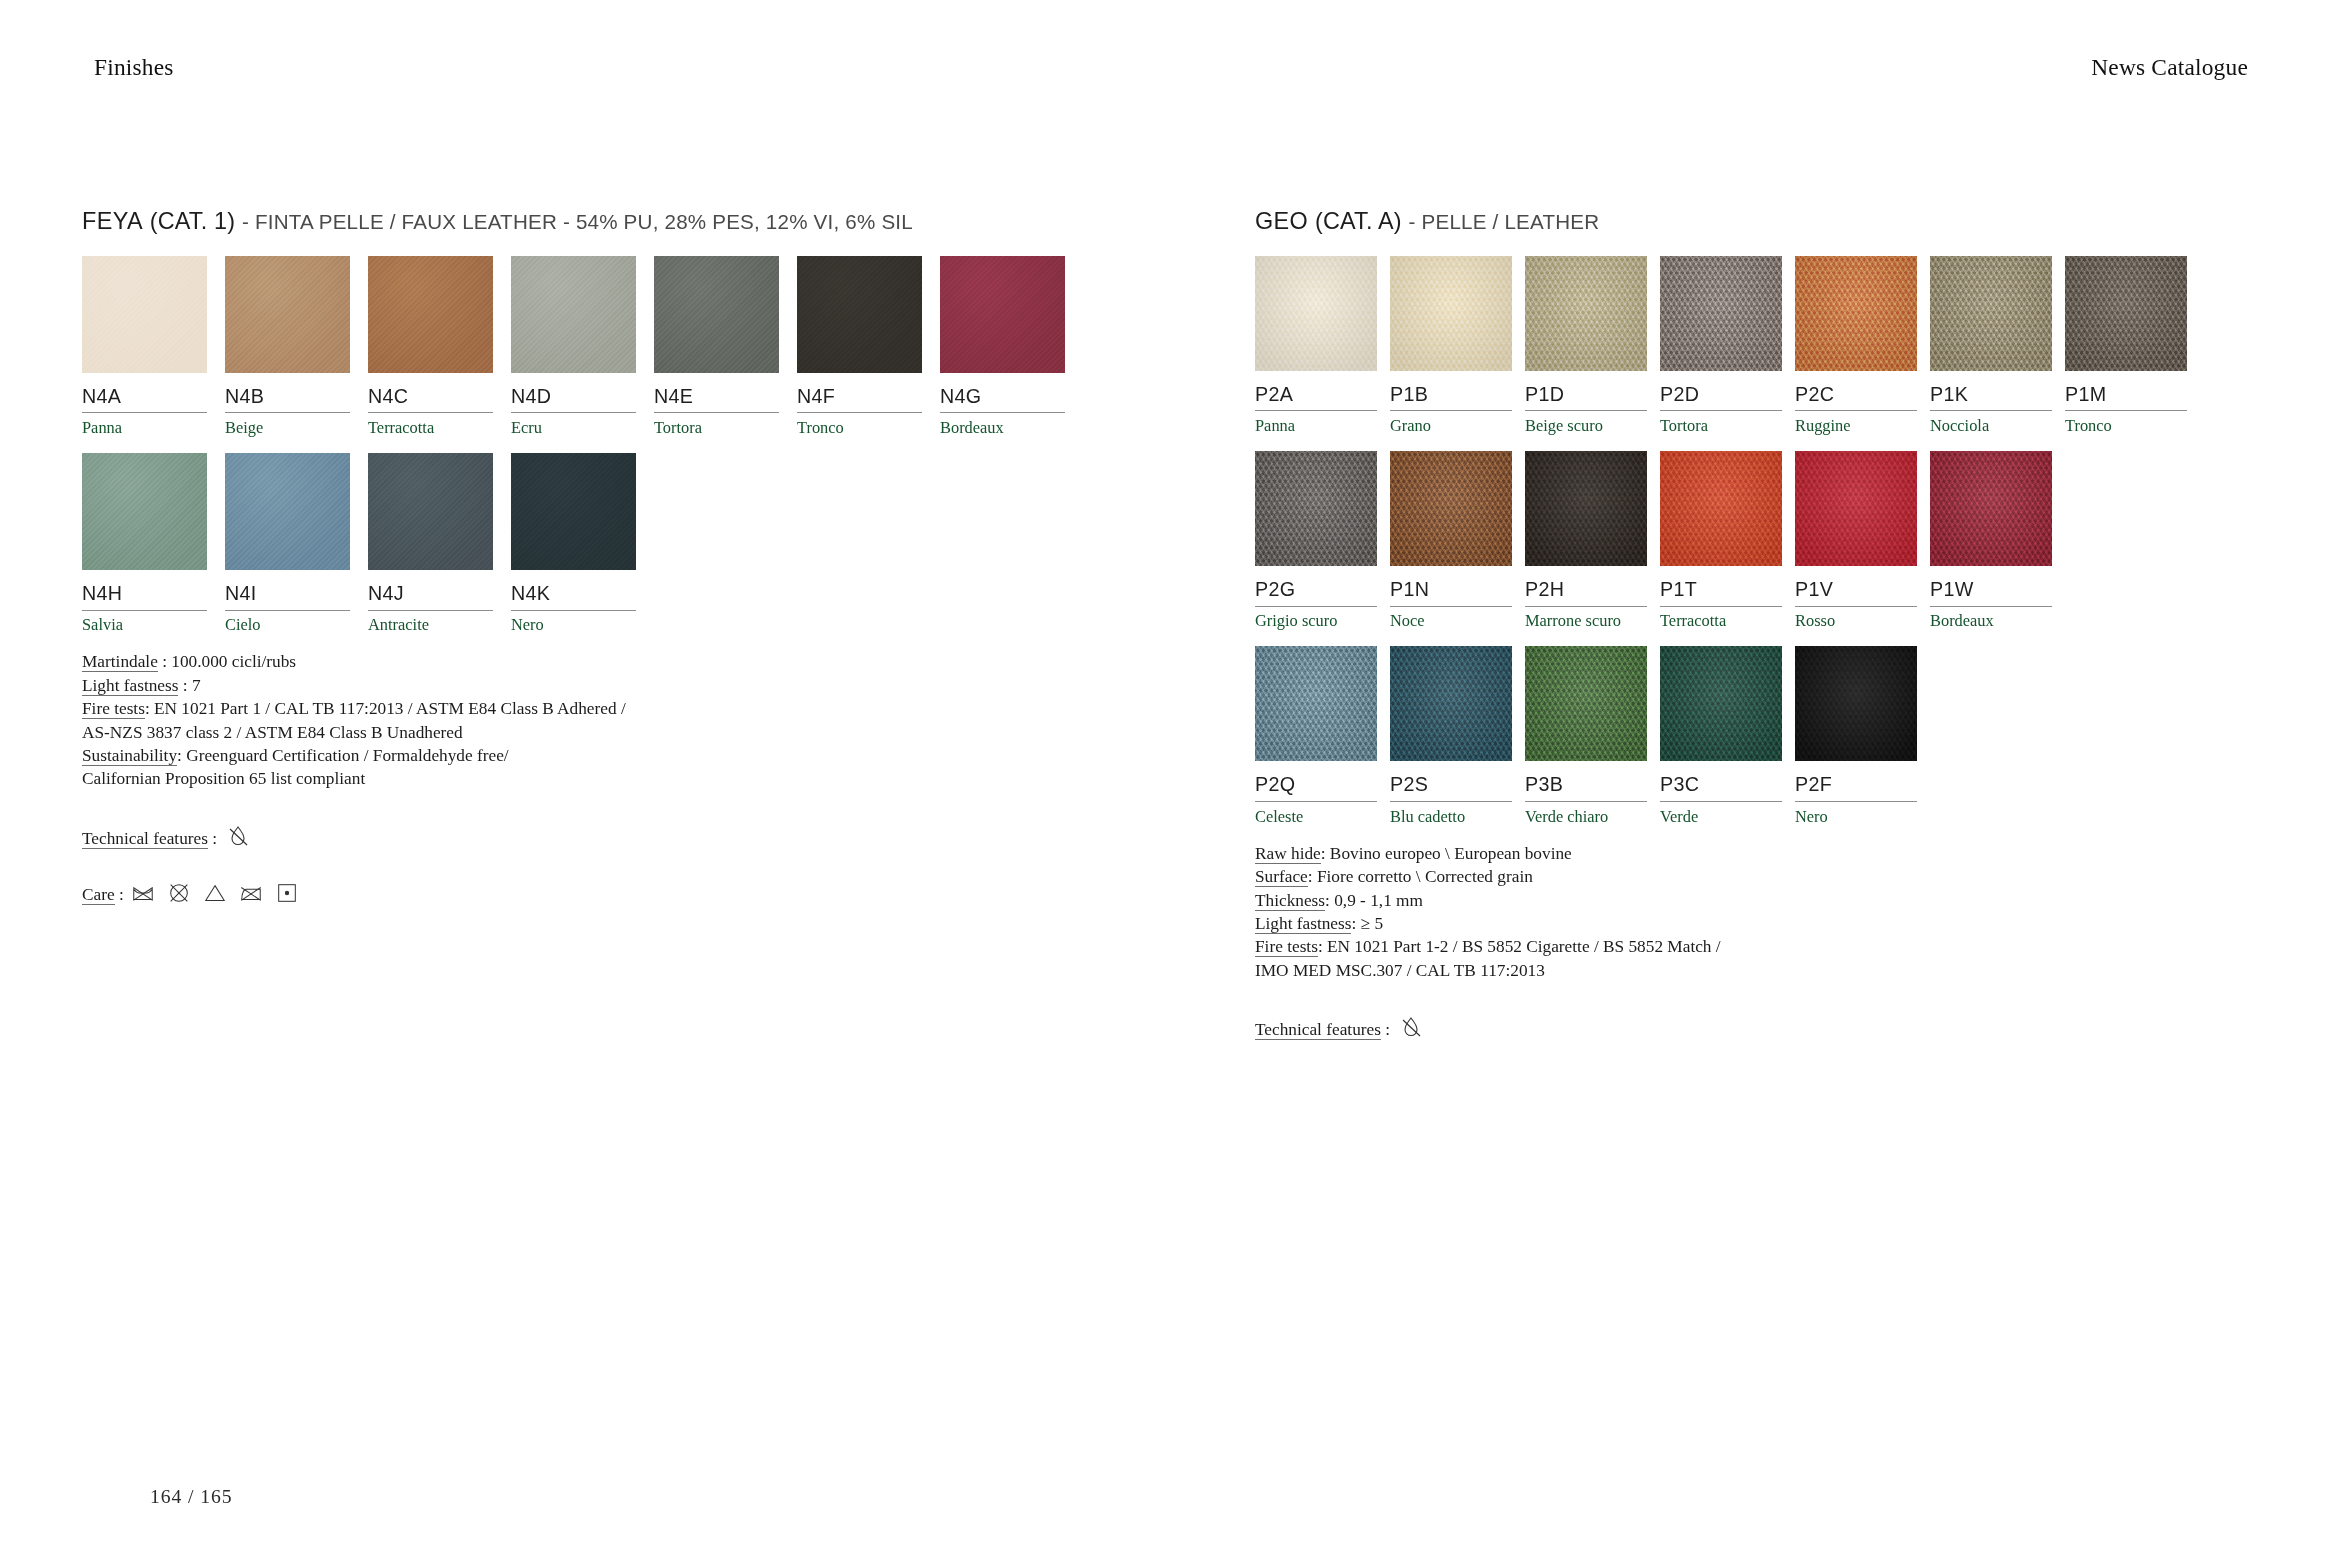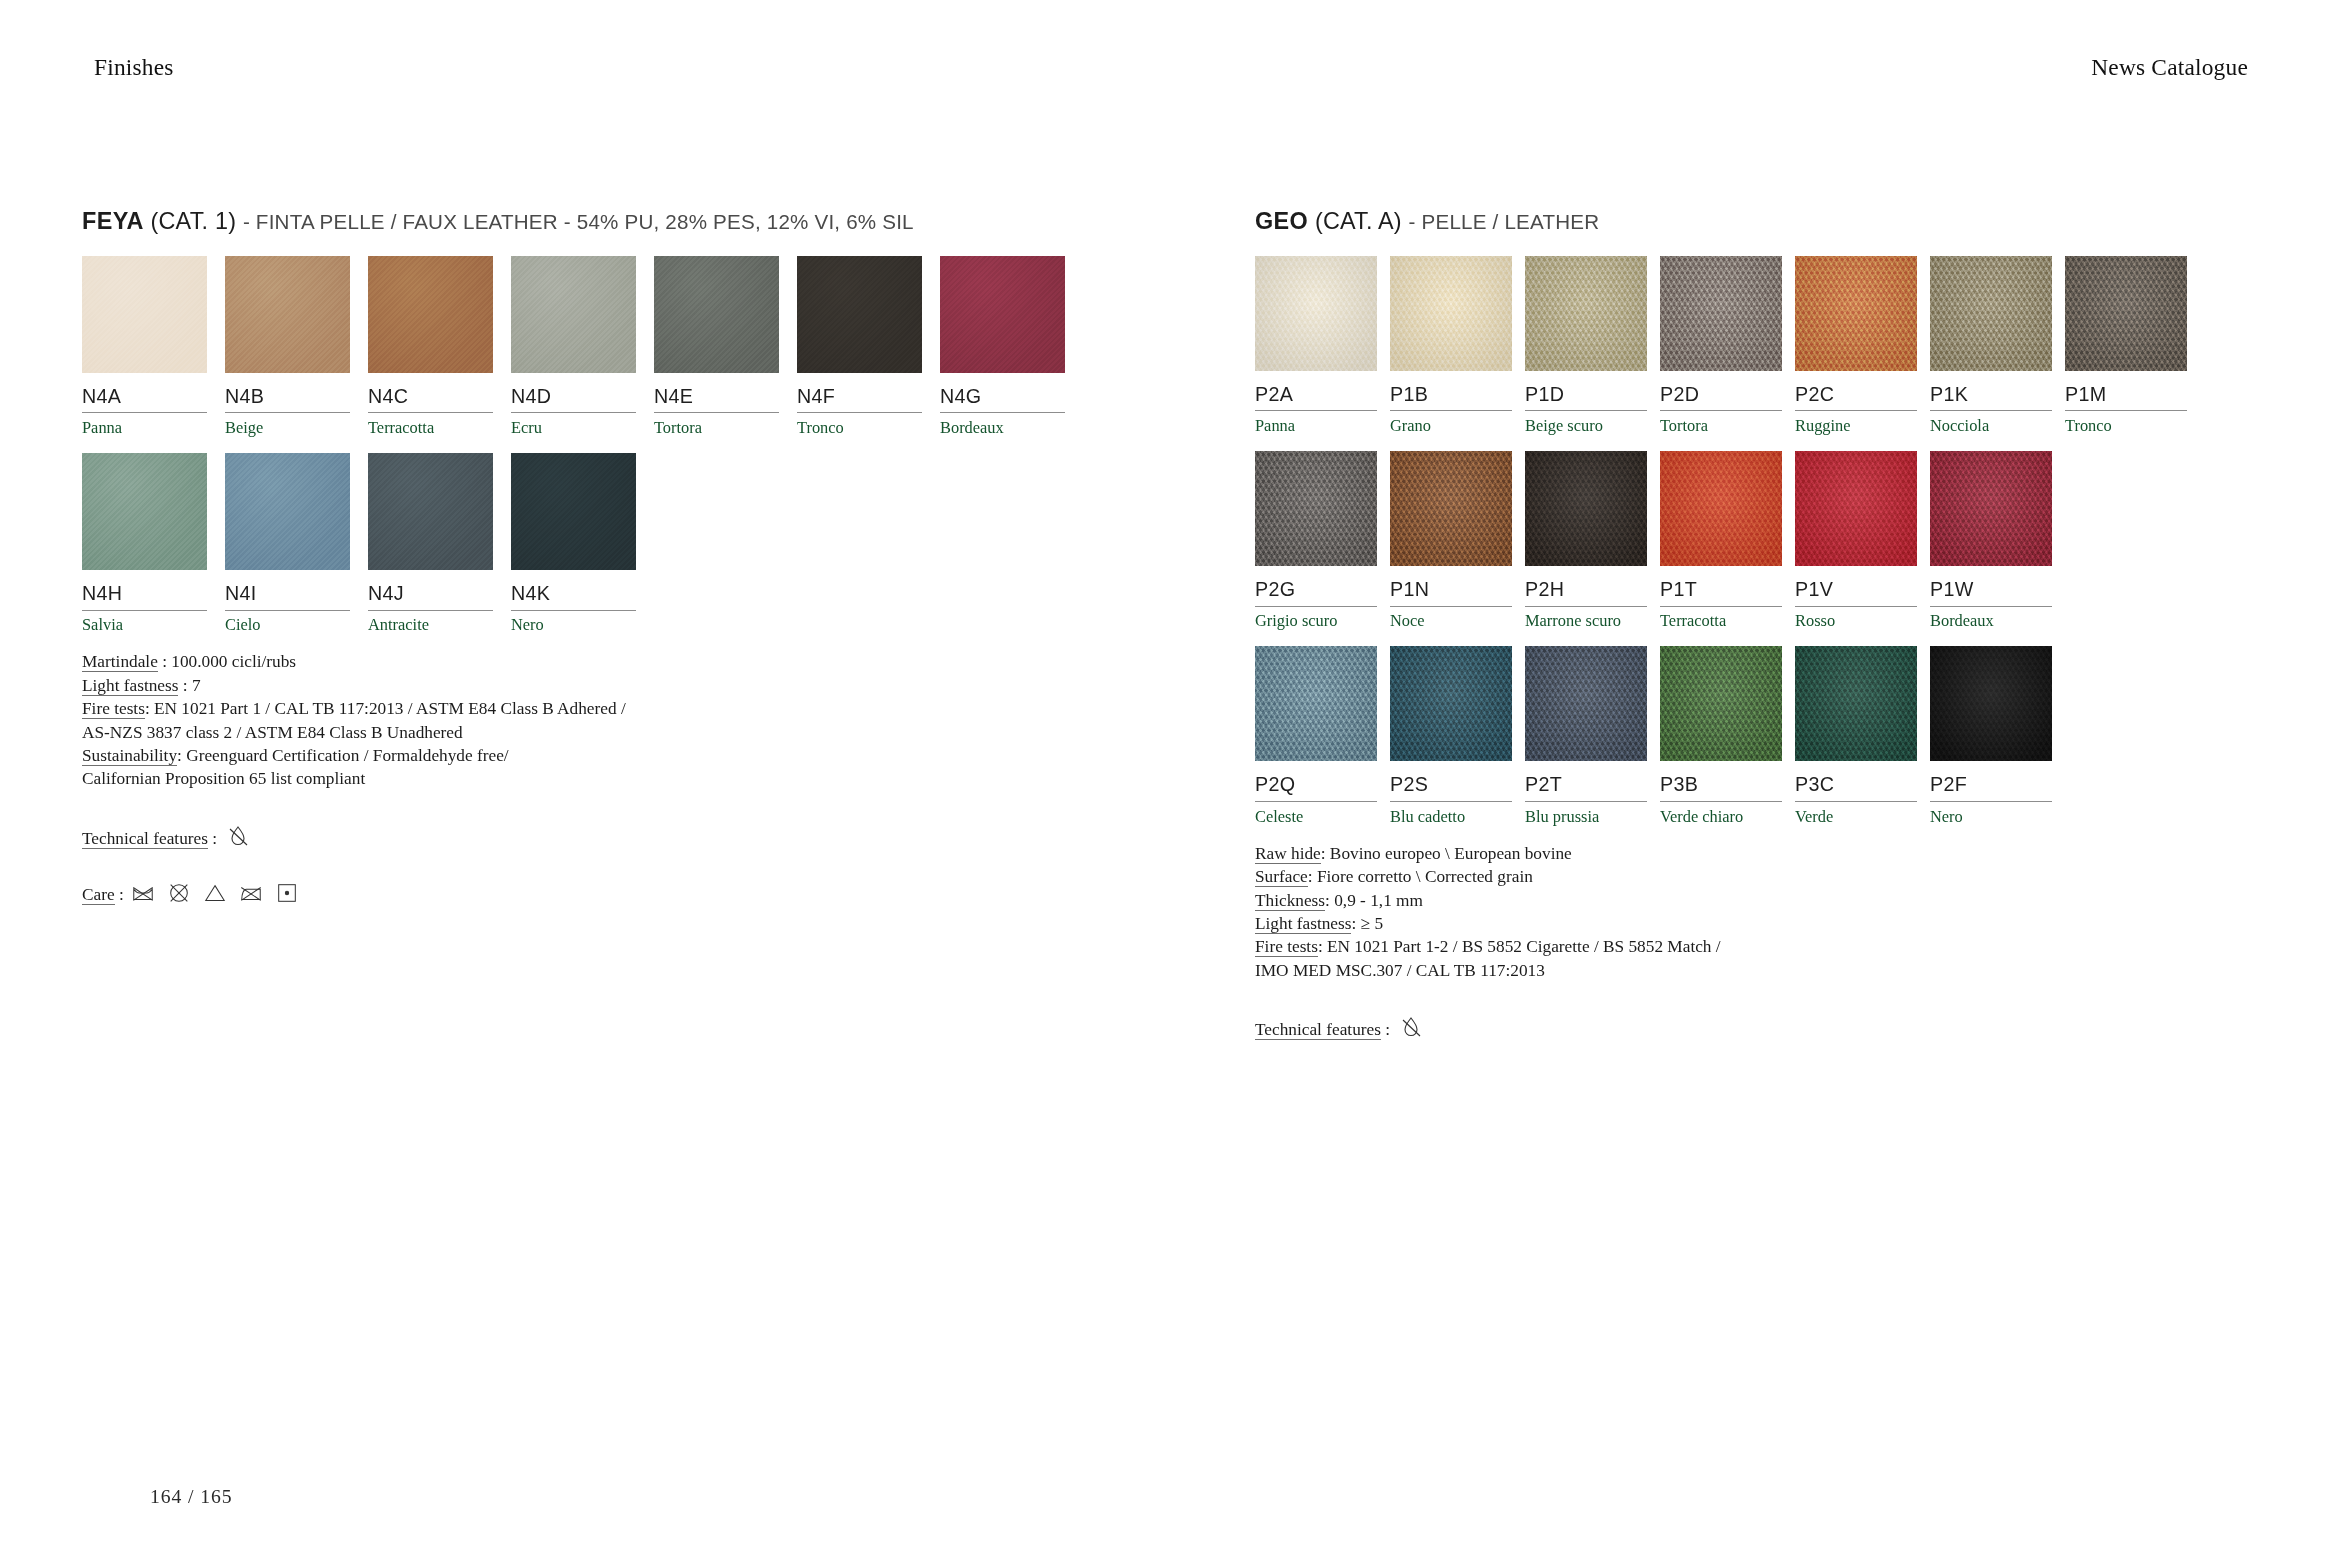--- a/index.html
+++ b/index.html
@@ -32,21 +32,21 @@
   .col-left  { margin-left: 82px;  width: 1031px; }
   .col-right { margin-left: 142px; width: 974px; }
 
   
   .sect-title {
     font-family: "Liberation Sans", sans-serif;
     font-size: 23.4px; white-space: nowrap;
     margin-bottom: 20.6px; color: #1d1d1d;
     letter-spacing: 0.2px;
   }
-  .sect-title .nm { font-weight: 700; letter-spacing: 0.4px; }
+  .sect-title .nm { font-weight: 400; letter-spacing: 0.4px; }
   .sect-title .cat { font-weight: 400; }
   .sect-title .desc { font-weight: 400; color: #4a4a4a; font-size: 20.6px; }
 
   
   .grid { display: flex; }
   .grid.g-left  { gap: 18px; }
   .grid.g-right { gap: 13px; }
   .row-wrap { margin-bottom: 15px; }
 
   .cell { width: 125px; }
@@ -321,25 +321,20 @@
               <div class="chip grain" style="background: rgb(110, 142, 156);"></div>
               <div class="code">P2Q</div>
               <div class="cname">Celeste</div>
             </div>
             <div class="cell geo">
               <div class="chip grain" style="background: rgb(47, 86, 100);"></div>
               <div class="code">P2S</div>
               <div class="cname">Blu cadetto</div>
             </div>
             <div class="cell geo">
-              <div class="chip grain" style="background: rgb(74, 85, 101);"></div>
-              <div class="code">P2T</div>
-              <div class="cname">Blu prussia</div>
-            </div>
-            <div class="cell geo">
               <div class="chip grain" style="background: rgb(76, 115, 64);"></div>
               <div class="code">P3B</div>
               <div class="cname">Verde chiaro</div>
             </div>
             <div class="cell geo">
               <div class="chip grain" style="background: rgb(36, 80, 67);"></div>
               <div class="code">P3C</div>
               <div class="cname">Verde</div>
             </div>
             <div class="cell geo">

